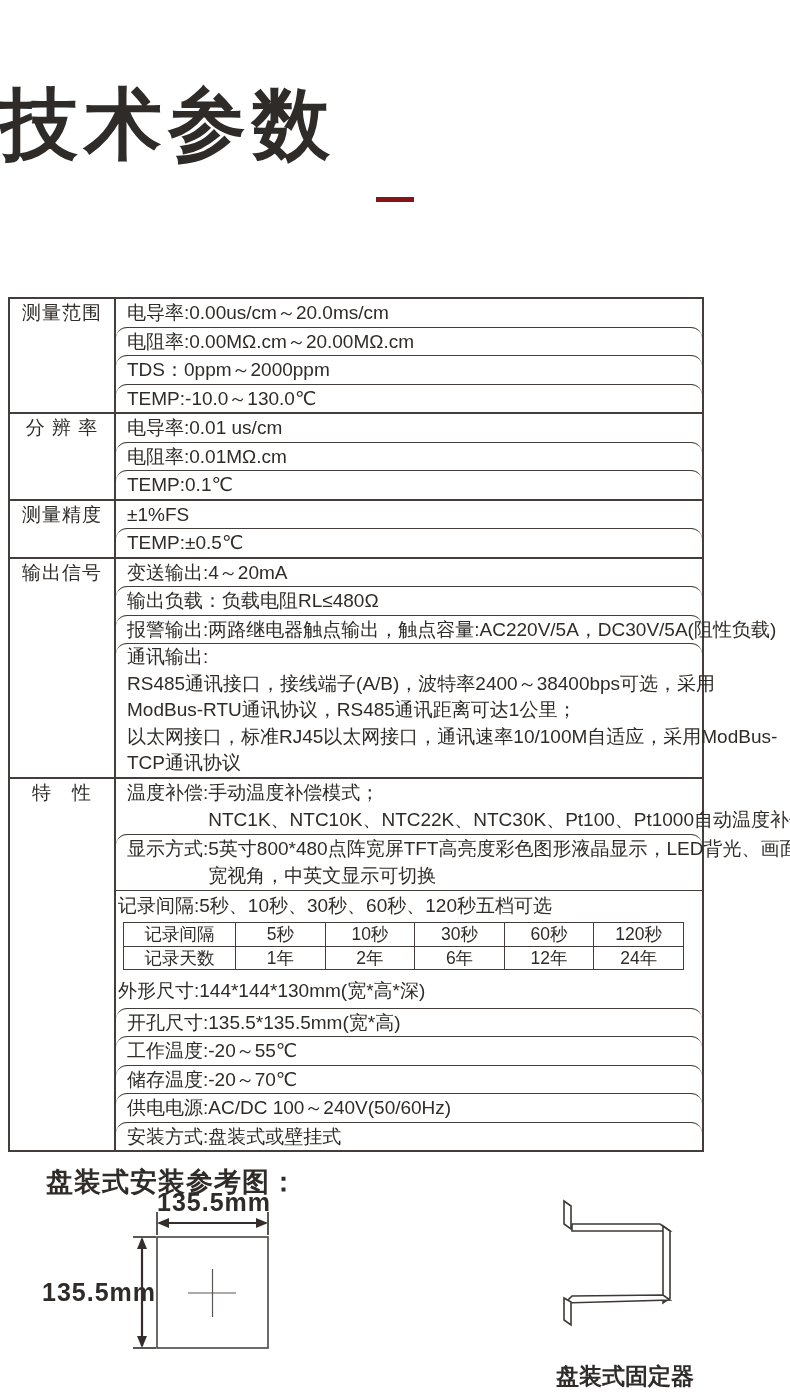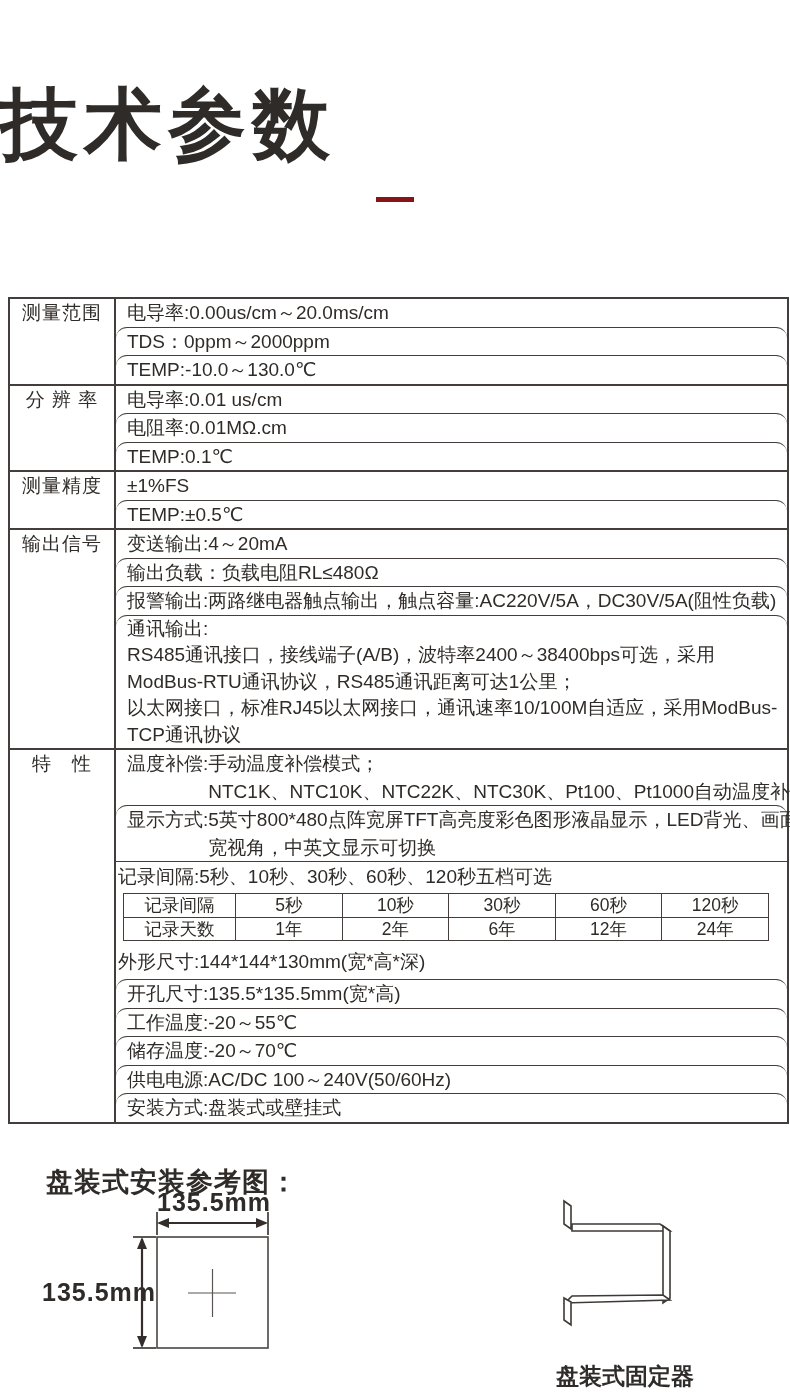--- a/index.html
+++ b/index.html
@@ -6,21 +6,21 @@
   html,body { background:#ffffff; }
   body { font-family:"Liberation Sans","DejaVu Sans",sans-serif; color:#2f2b28; }
   .page { position:relative; width:790px; height:1393px; background:#ffffff; overflow:hidden; }
 
   
   .page-title { position:absolute; top:78px; left:0; width:100%; text-align:left;
     font-size:78px; font-weight:900; color:#2e2b29; letter-spacing:6px; line-height:1.2; }
   .title-underline { position:absolute; top:197px; left:376px; width:38px; height:5px; background:#871518; }
 
   
-  .spec-table { position:absolute; left:8px; top:297px; width:781px;
+  .spec-table { position:absolute; left:8px; top:297px; width:696px;
     border:2px solid #433e3b; font-size:19px; color:#2f2b28; }
   .group { display:flex; border-top:2px solid #433e3b; }
   .group:first-child { border-top:none; }
   .glabel { flex:none; width:106px; border-right:2px solid #433e3b; text-align:center;
     line-height:27.5px; letter-spacing:1px; white-space:nowrap; }
   .gvalues { flex:1 1 auto; min-width:0; }
   .vrow { min-height:27.5px; line-height:27.5px; padding-left:11px; border-top:1.5px solid #433e3b; white-space:nowrap;border-radius:11px; }
   .gvalues > .vrow:first-child, .gvalues > .rec-block:first-child { border-top:none; }
   .hang { display:flex; }
   .hang .prefix { flex:none; white-space:nowrap; }
@@ -56,20 +56,21 @@
 
   <div class="page-title">技术参数</div>
   <div class="title-underline"></div>
 
   <div class="spec-table">
 
     <div class="group">
       <div class="glabel">测量范围</div>
       <div class="gvalues">
         <div class="vrow">电导率:0.00us/cm～20.0ms/cm</div>
+        <div class="vrow">电阻率:0.00MΩ.cm～20.00MΩ.cm</div>
         <div class="vrow">TDS：0ppm～2000ppm</div>
         <div class="vrow">TEMP:-10.0～130.0℃</div>
       </div>
     </div>
 
     <div class="group">
       <div class="glabel">分 辨 率</div>
       <div class="gvalues">
         <div class="vrow">电导率:0.01 us/cm</div>
         <div class="vrow">电阻率:0.01MΩ.cm</div>

